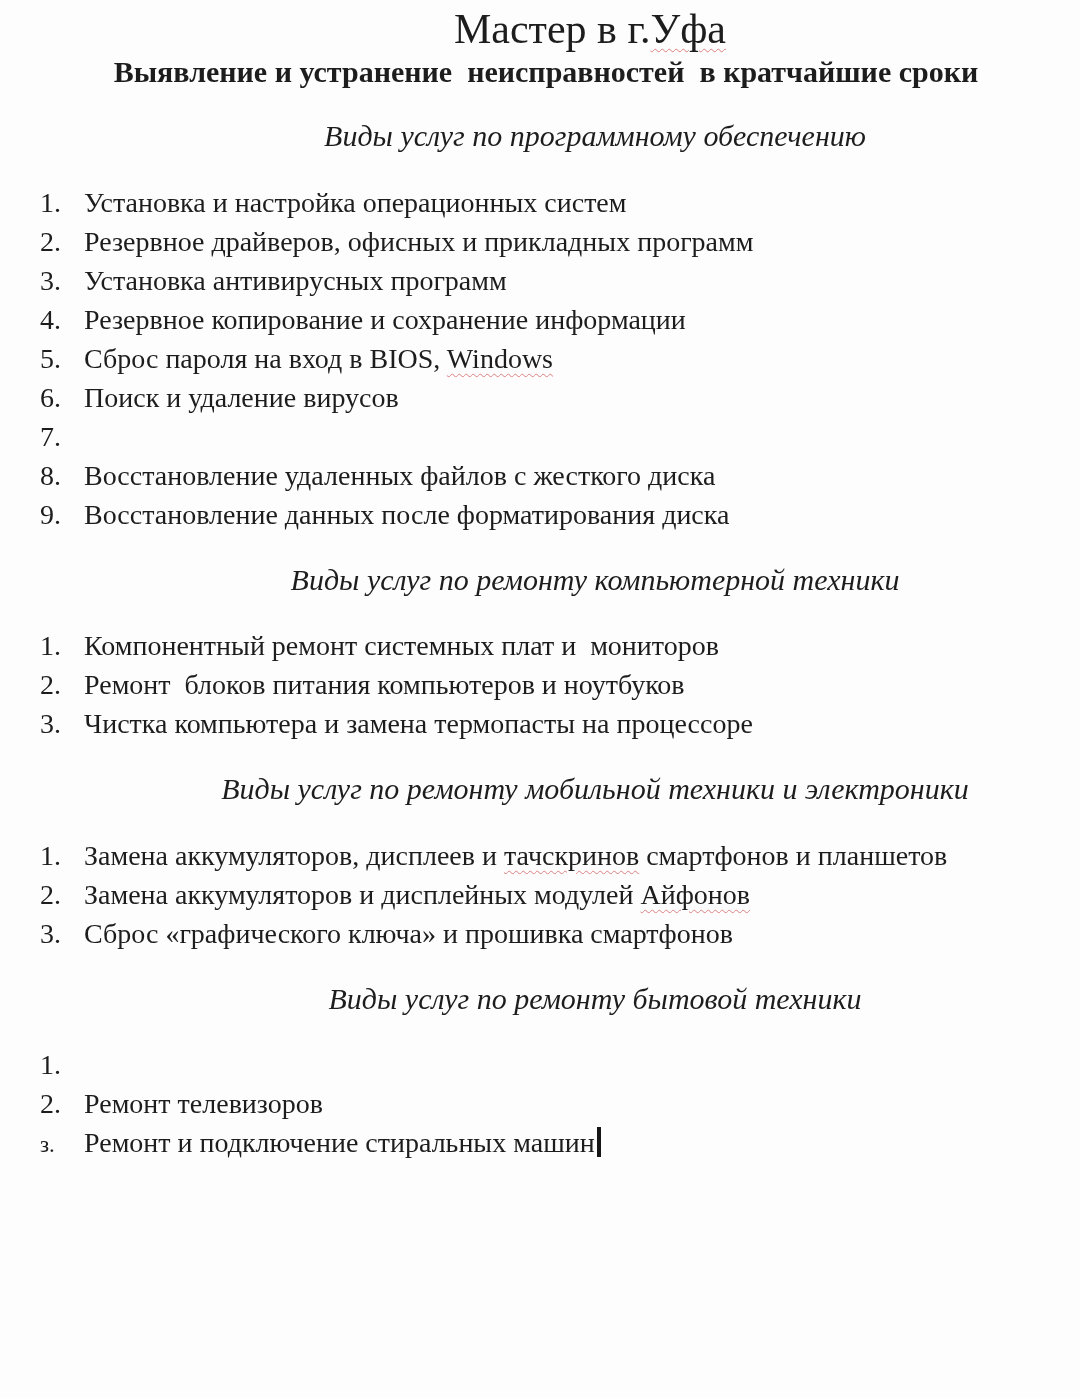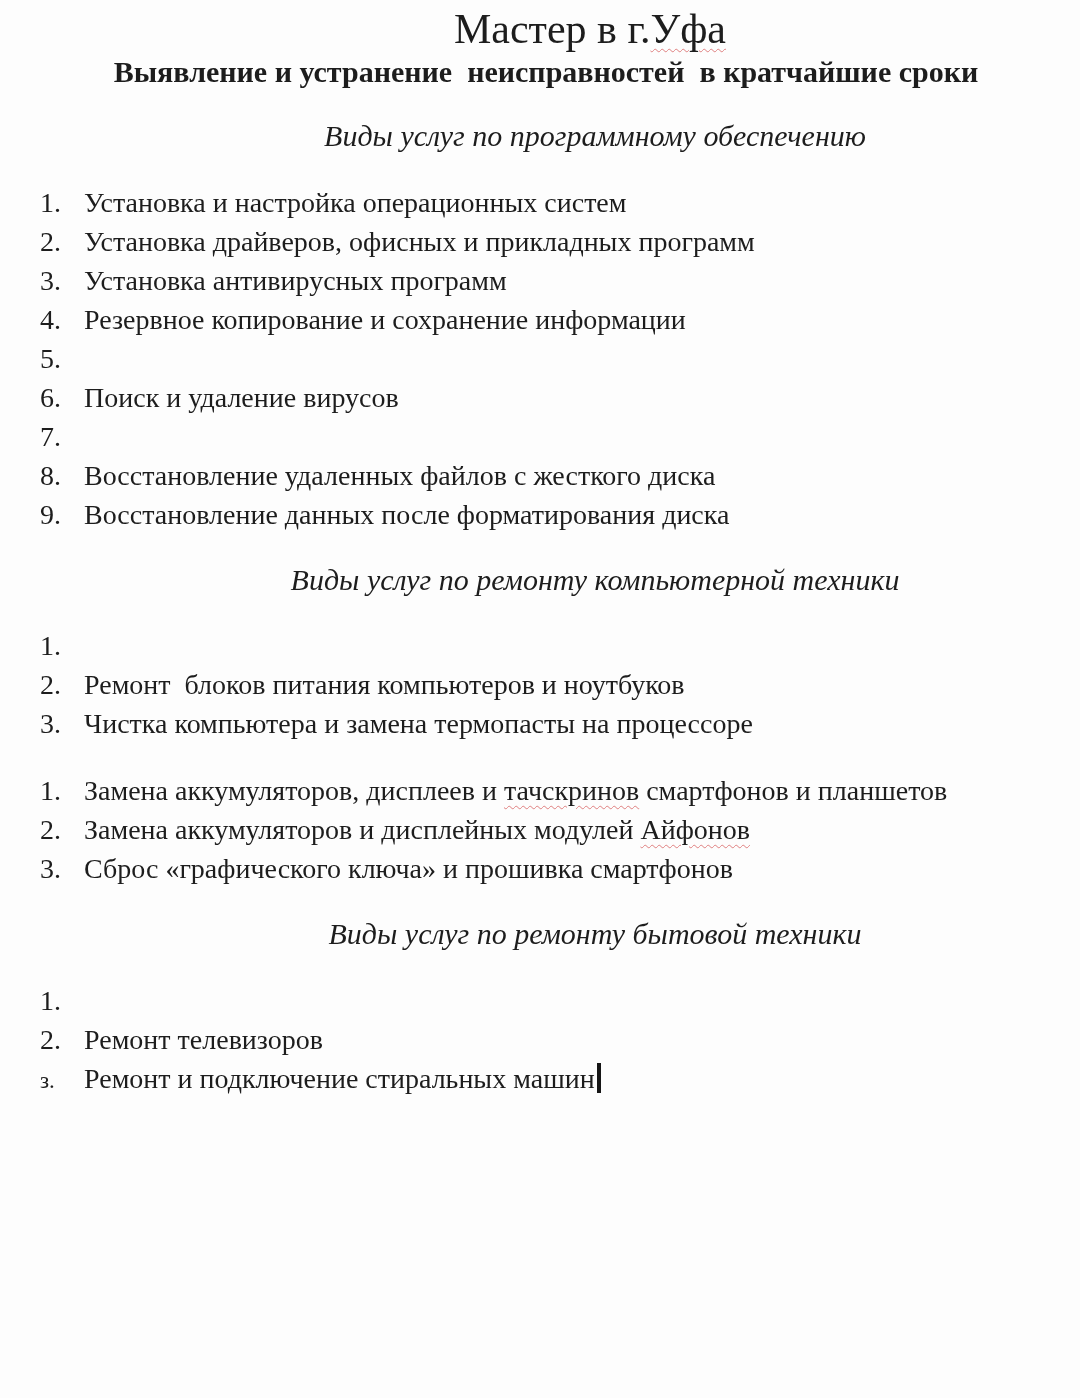--- a/index.html
+++ b/index.html
@@ -92,32 +92,33 @@
   <div class="doc-subtitle">Выявление и устранение  неисправностей  в кратчайшие сроки</div>
 
   <div class="section-heading">Виды услуг по программному обеспечению</div>
   <ol class="svc-list">
     <li>
       <span class="num">1.</span>
       <span class="txt">Установка и настройка операционных систем</span>
     </li>
     <li>
       <span class="num">2.</span>
-      <span class="txt">Установка драйверов, офисных и прикладных программ</span>
+      <span class="txt">Резервное драйверов, офисных и прикладных программ</span>
     </li>
     <li>
       <span class="num">3.</span>
       <span class="txt">Установка антивирусных программ</span>
     </li>
     <li>
       <span class="num">4.</span>
       <span class="txt">Резервное копирование и сохранение информации</span>
     </li>
     <li>
       <span class="num">5.</span>
+      <span class="txt"><span>Сброс пароля на вход в BIOS, </span><span class="sq">Windows</span><span></span></span>
     </li>
     <li>
       <span class="num">6.</span>
       <span class="txt">Поиск и удаление вирусов</span>
     </li>
     <li>
       <span class="num">7.</span>
     </li>
     <li>
       <span class="num">8.</span>
@@ -126,31 +127,33 @@
     <li>
       <span class="num">9.</span>
       <span class="txt">Восстановление данных после форматирования диска</span>
     </li>
   </ol>
 
   <div class="section-heading">Виды услуг по ремонту компьютерной техники</div>
   <ol class="svc-list">
     <li>
       <span class="num">1.</span>
+      <span class="txt">Компонентный ремонт системных плат и  мониторов</span>
     </li>
     <li>
       <span class="num">2.</span>
       <span class="txt">Ремонт  блоков питания компьютеров и ноутбуков</span>
     </li>
     <li>
       <span class="num">3.</span>
       <span class="txt">Чистка компьютера и замена термопасты на процессоре</span>
     </li>
   </ol>
 
+  <div class="section-heading">Виды услуг по ремонту мобильной техники и электроники</div>
   <ol class="svc-list">
     <li>
       <span class="num">1.</span>
       <span class="txt"><span>Замена аккумуляторов, дисплеев и </span><span class="sq">тачскринов</span><span> смартфонов и планшетов</span></span>
     </li>
     <li>
       <span class="num">2.</span>
       <span class="txt"><span>Замена аккумуляторов и дисплейных модулей </span><span class="sq">Айфонов</span><span></span></span>
     </li>
     <li>

